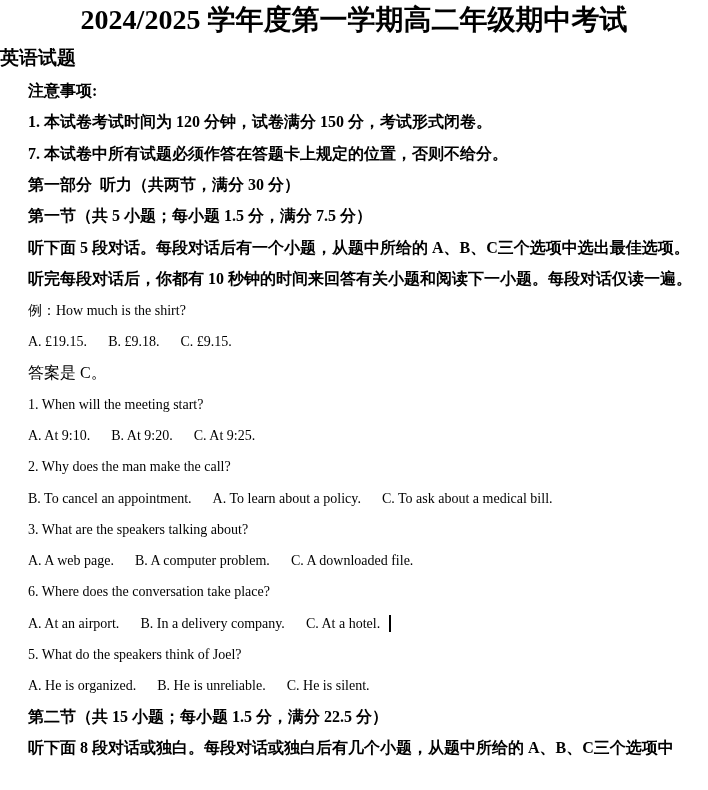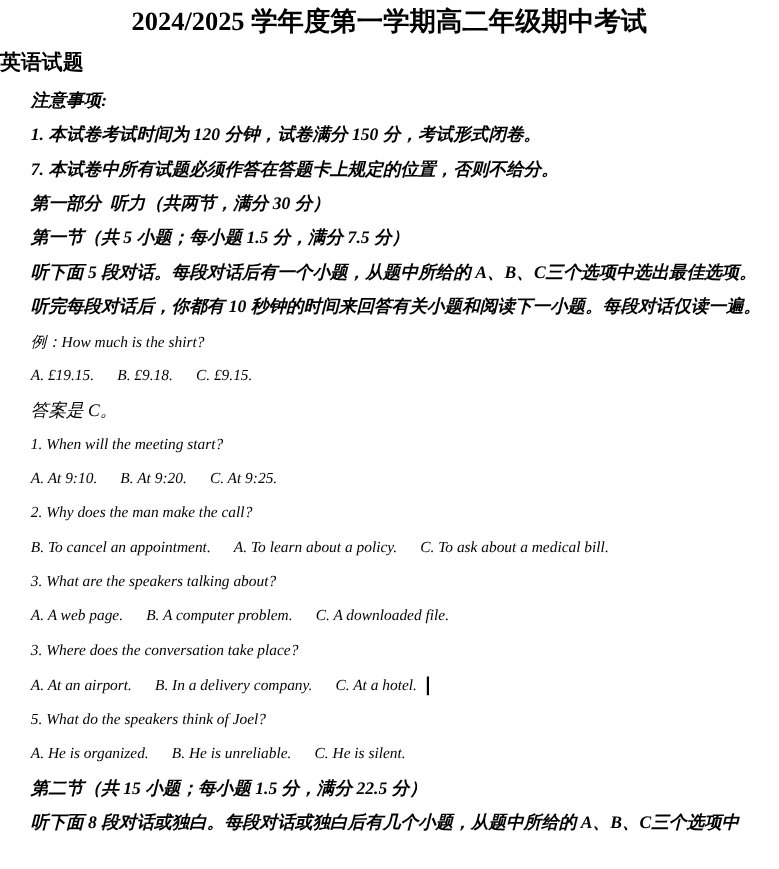--- a/index.html
+++ b/index.html
@@ -12,21 +12,21 @@
   .page {
     width: 708px;
     height: 790px;
     color: #000000;
     font-family: "Liberation Serif", "DejaVu Serif", serif;
     box-sizing: border-box;
   }
   .doc-title {
     text-align: center;
     font-weight: bold;
-    font-size: 24px;
+    font-size: 28px;
     line-height: 26px;
     padding-top: 7px;
     white-space: pre;
   }
   .doc-subtitle {
     text-align: left;
     font-weight: bold;
     font-size: 19px;
     line-height: 25px;
     margin-top: 12px;
@@ -36,21 +36,21 @@
     margin-top: 6px;
     padding: 0 20px 0 28px;
   }
   .line {
     height: 31.3px;
     display: flex;
     align-items: center;
     white-space: nowrap;
     overflow: visible;
   }
-  .line span { white-space: pre; font-style: italic; }
+  .line span { white-space: pre; }
   .zh { font-size: 16px; }
   .zh.bold { font-weight: bold; }
   .en { font-size: 14px; }
   .opts { column-gap: 21px; }
   .caret {
     display: inline-block;
     width: 2px;
     height: 17px;
     background: #000000;
     margin-left: 1px;
@@ -122,21 +122,21 @@
     <div class="line en">
       <span>3. What are the speakers talking about?</span>
     </div>
     <div class="line en opts">
       <span>A. A web page.</span>
       <span>B. A computer problem.</span>
       <span>C. A downloaded file.</span>
     </div>
 
     <div class="line en">
-      <span>3. Where does the conversation take place?</span>
+      <span>6. Where does the conversation take place?</span>
     </div>
     <div class="line en opts">
       <span>A. At an airport.</span>
       <span>B. In a delivery company.</span>
       <span style="column-gap:8px; display:inline-flex; align-items:center;"><span>C. At a hotel.</span><span class="caret"></span></span>
     </div>
 
     <div class="line en">
       <span>5. What do the speakers think of Joel?</span>
     </div>

